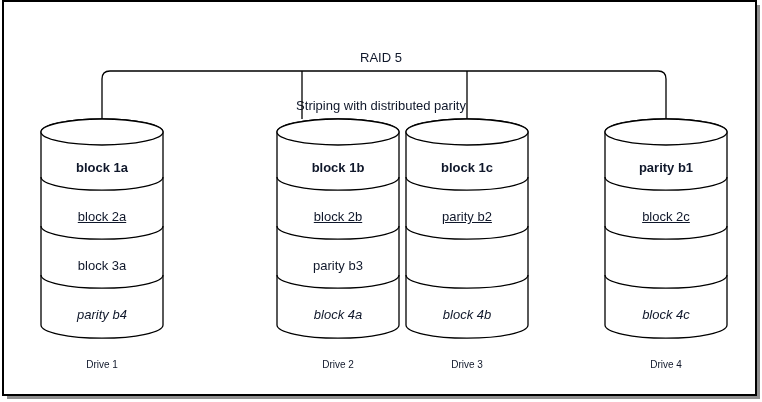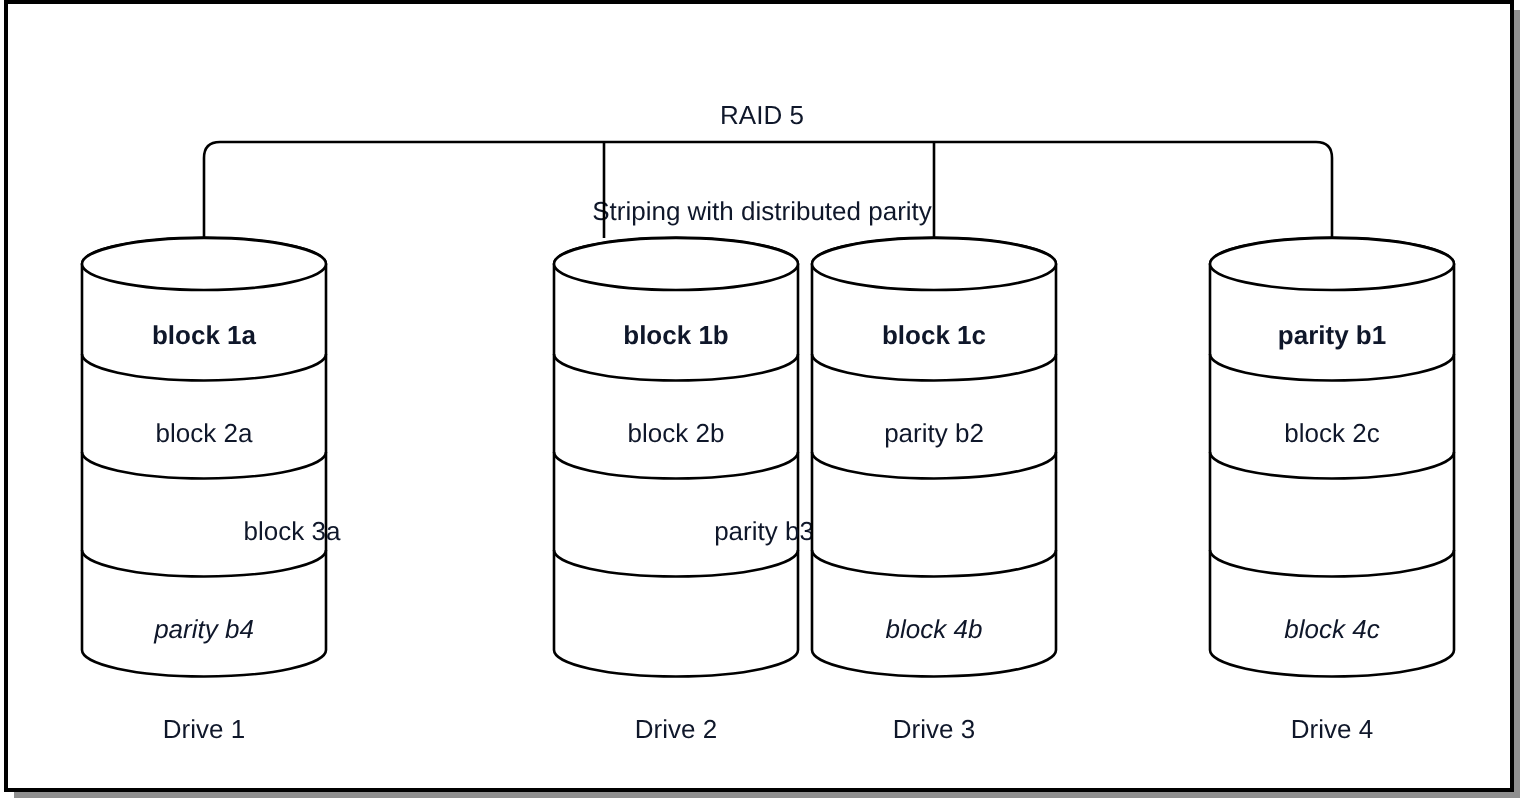--- a/index.html
+++ b/index.html
@@ -60,30 +60,30 @@
   }
   .block-label {
     position: absolute;
     left: 0;
     width: 124px;
     text-align: center;
     font-size: 13px;
     line-height: 15px;
   }
   .block-label.b0 { top: 42px; font-weight: bold; }
-  .block-label.b1 { top: 91px; }
-  .block-label.b2 { top: 140px; padding-left: 44px; }
+  .block-label.b1 { top: 91px; text-decoration: underline; }
+  .block-label.b2 { top: 140px; }
   .block-label.b3 { top: 189px; font-style: italic; }
   .drive-name {
     position: absolute;
     left: 0;
     top: 239px;
     width: 124px;
     text-align: center;
-    font-size: 13px;
+    font-size: 10px;
     line-height: 15px;
   }
   .drive.d0 { left: 40px; }
   .drive.d1 { left: 244px; margin-left: 32px; }
   .drive.d2 { left: 405px; }
   .drive.d3 { left: 604px; }
 </style>
 </head>
 <body>
 
@@ -121,20 +121,21 @@
     <svg class="cyl" viewBox="0 0 124 222" stroke="#000000" stroke-width="1.3">
       <path fill="#ffffff" d="M1 14 L1 207 A60 13 0 0 0 123 207 L123 14 A60 13 0 0 0 1 14 Z"></path>
       <path fill="none" d="M1 59 A60 13 0 0 0 123 59"></path>
       <path fill="none" d="M1 108 A60 13 0 0 0 123 108"></path>
       <path fill="none" d="M1 157 A60 13 0 0 0 123 157"></path>
       <ellipse cx="62" cy="14" rx="61" ry="13" fill="#ffffff"></ellipse>
     </svg>
     <div class="block-label b0">block 1b</div>
     <div class="block-label b1">block 2b</div>
     <div class="block-label b2">parity b3</div>
+    <div class="block-label b3">block 4a</div>
     <div class="drive-name">Drive 2</div>
   </div>
 
   <div class="drive d2">
     <svg class="cyl" viewBox="0 0 124 222" stroke="#000000" stroke-width="1.3">
       <path fill="#ffffff" d="M1 14 L1 207 A60 13 0 0 0 123 207 L123 14 A60 13 0 0 0 1 14 Z"></path>
       <path fill="none" d="M1 59 A60 13 0 0 0 123 59"></path>
       <path fill="none" d="M1 108 A60 13 0 0 0 123 108"></path>
       <path fill="none" d="M1 157 A60 13 0 0 0 123 157"></path>
       <ellipse cx="62" cy="14" rx="61" ry="13" fill="#ffffff"></ellipse>

